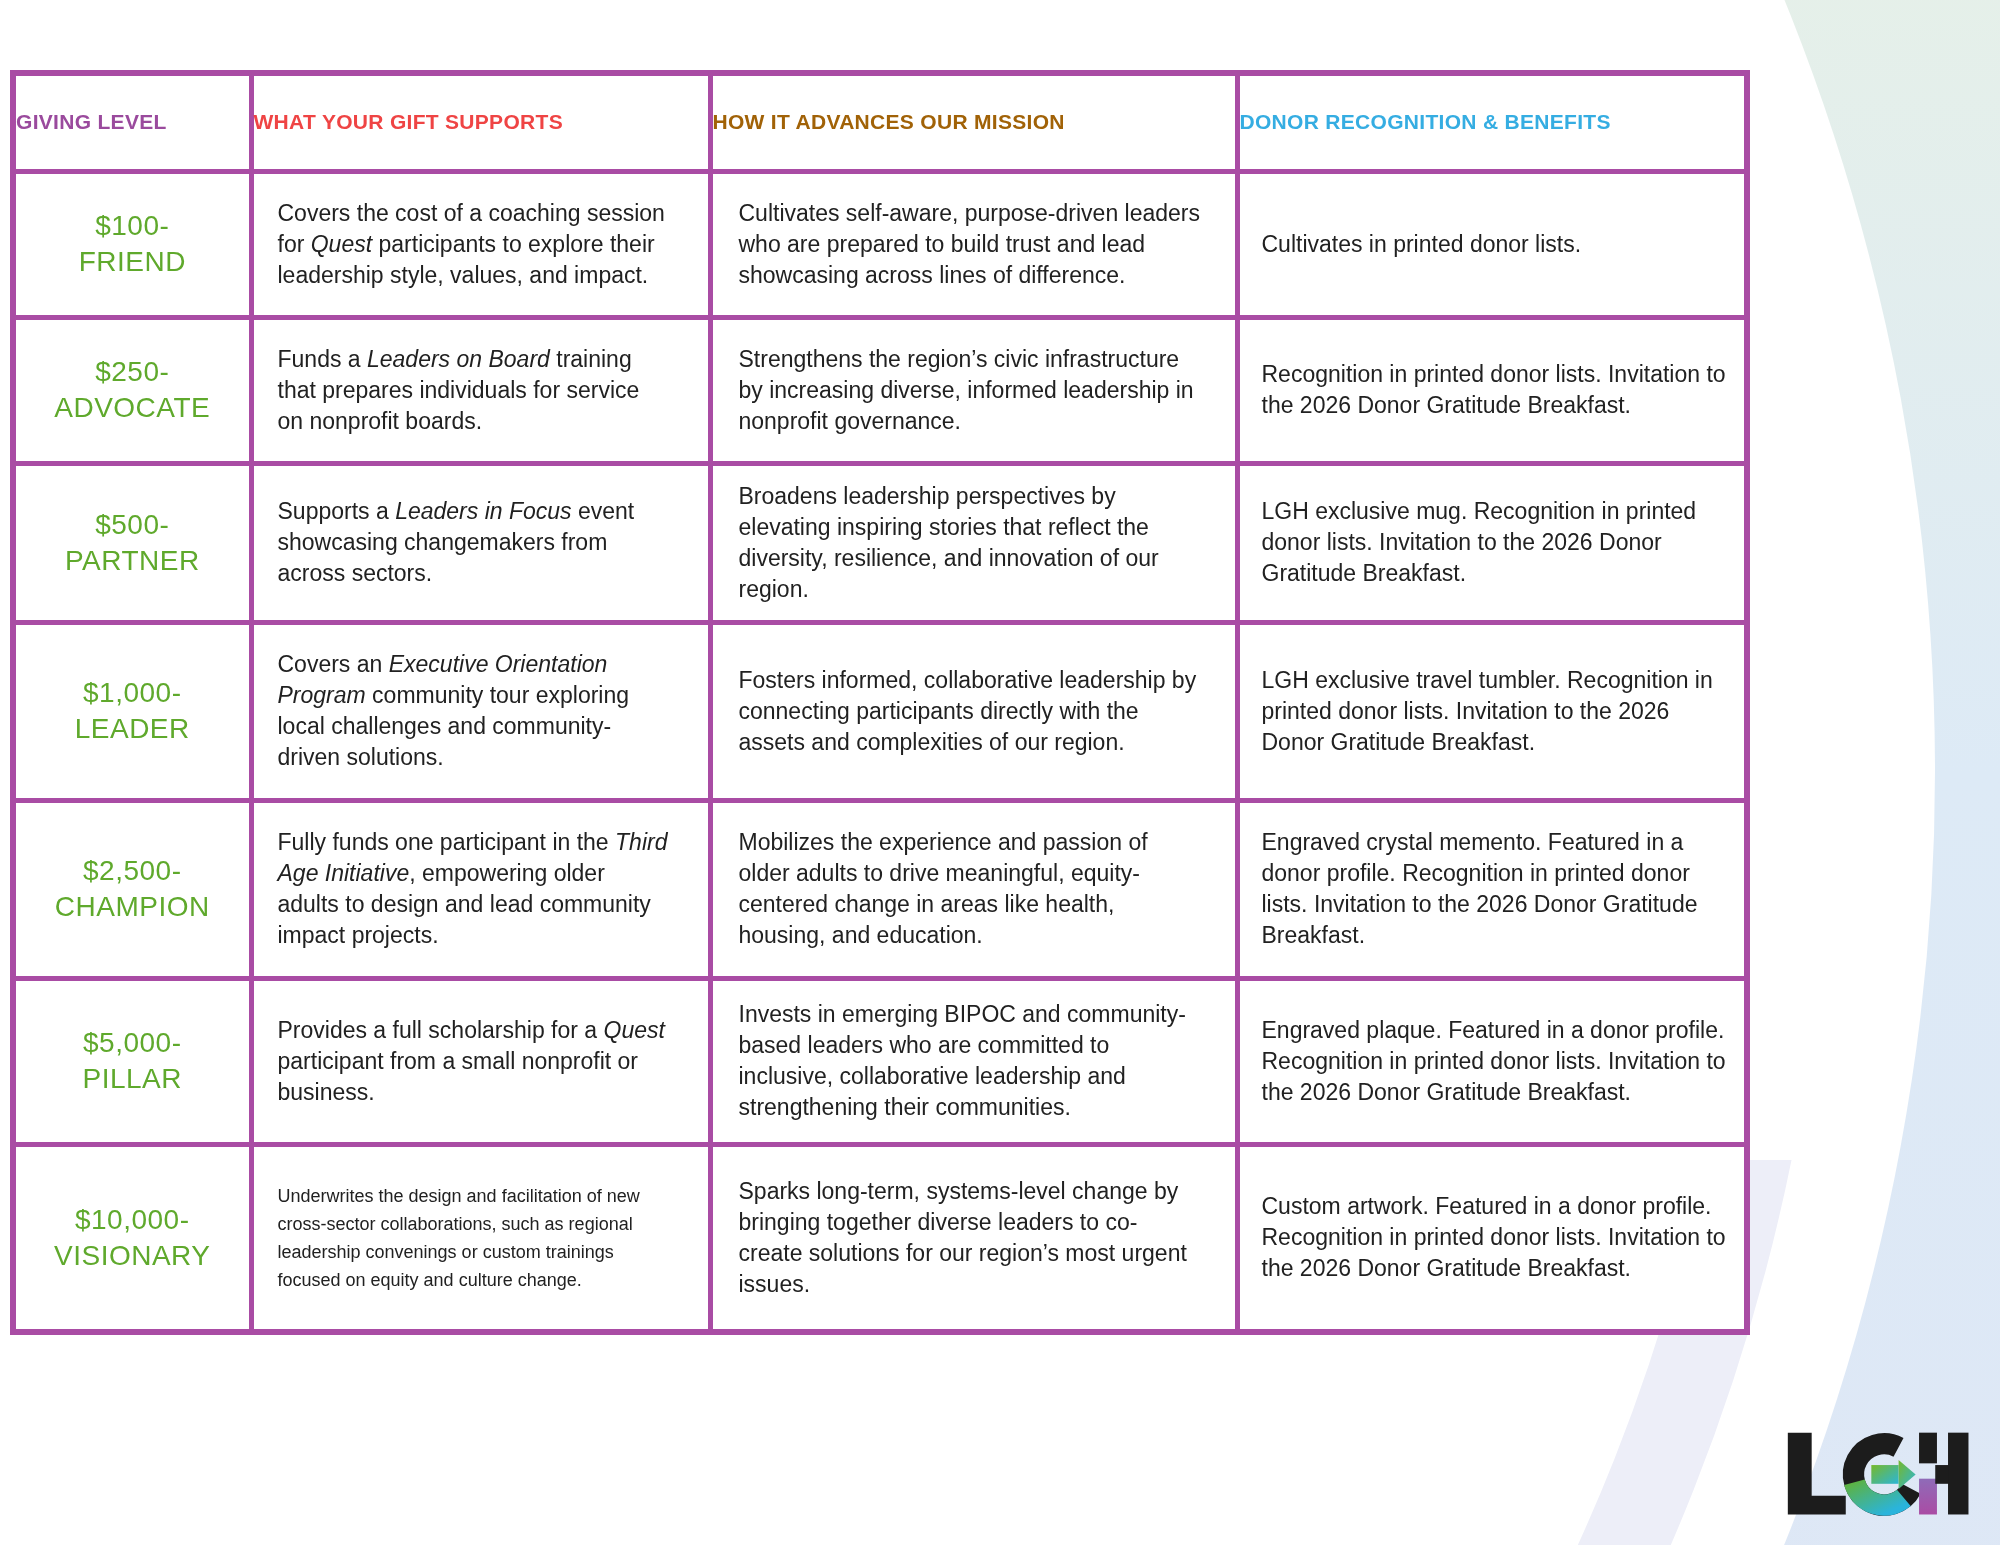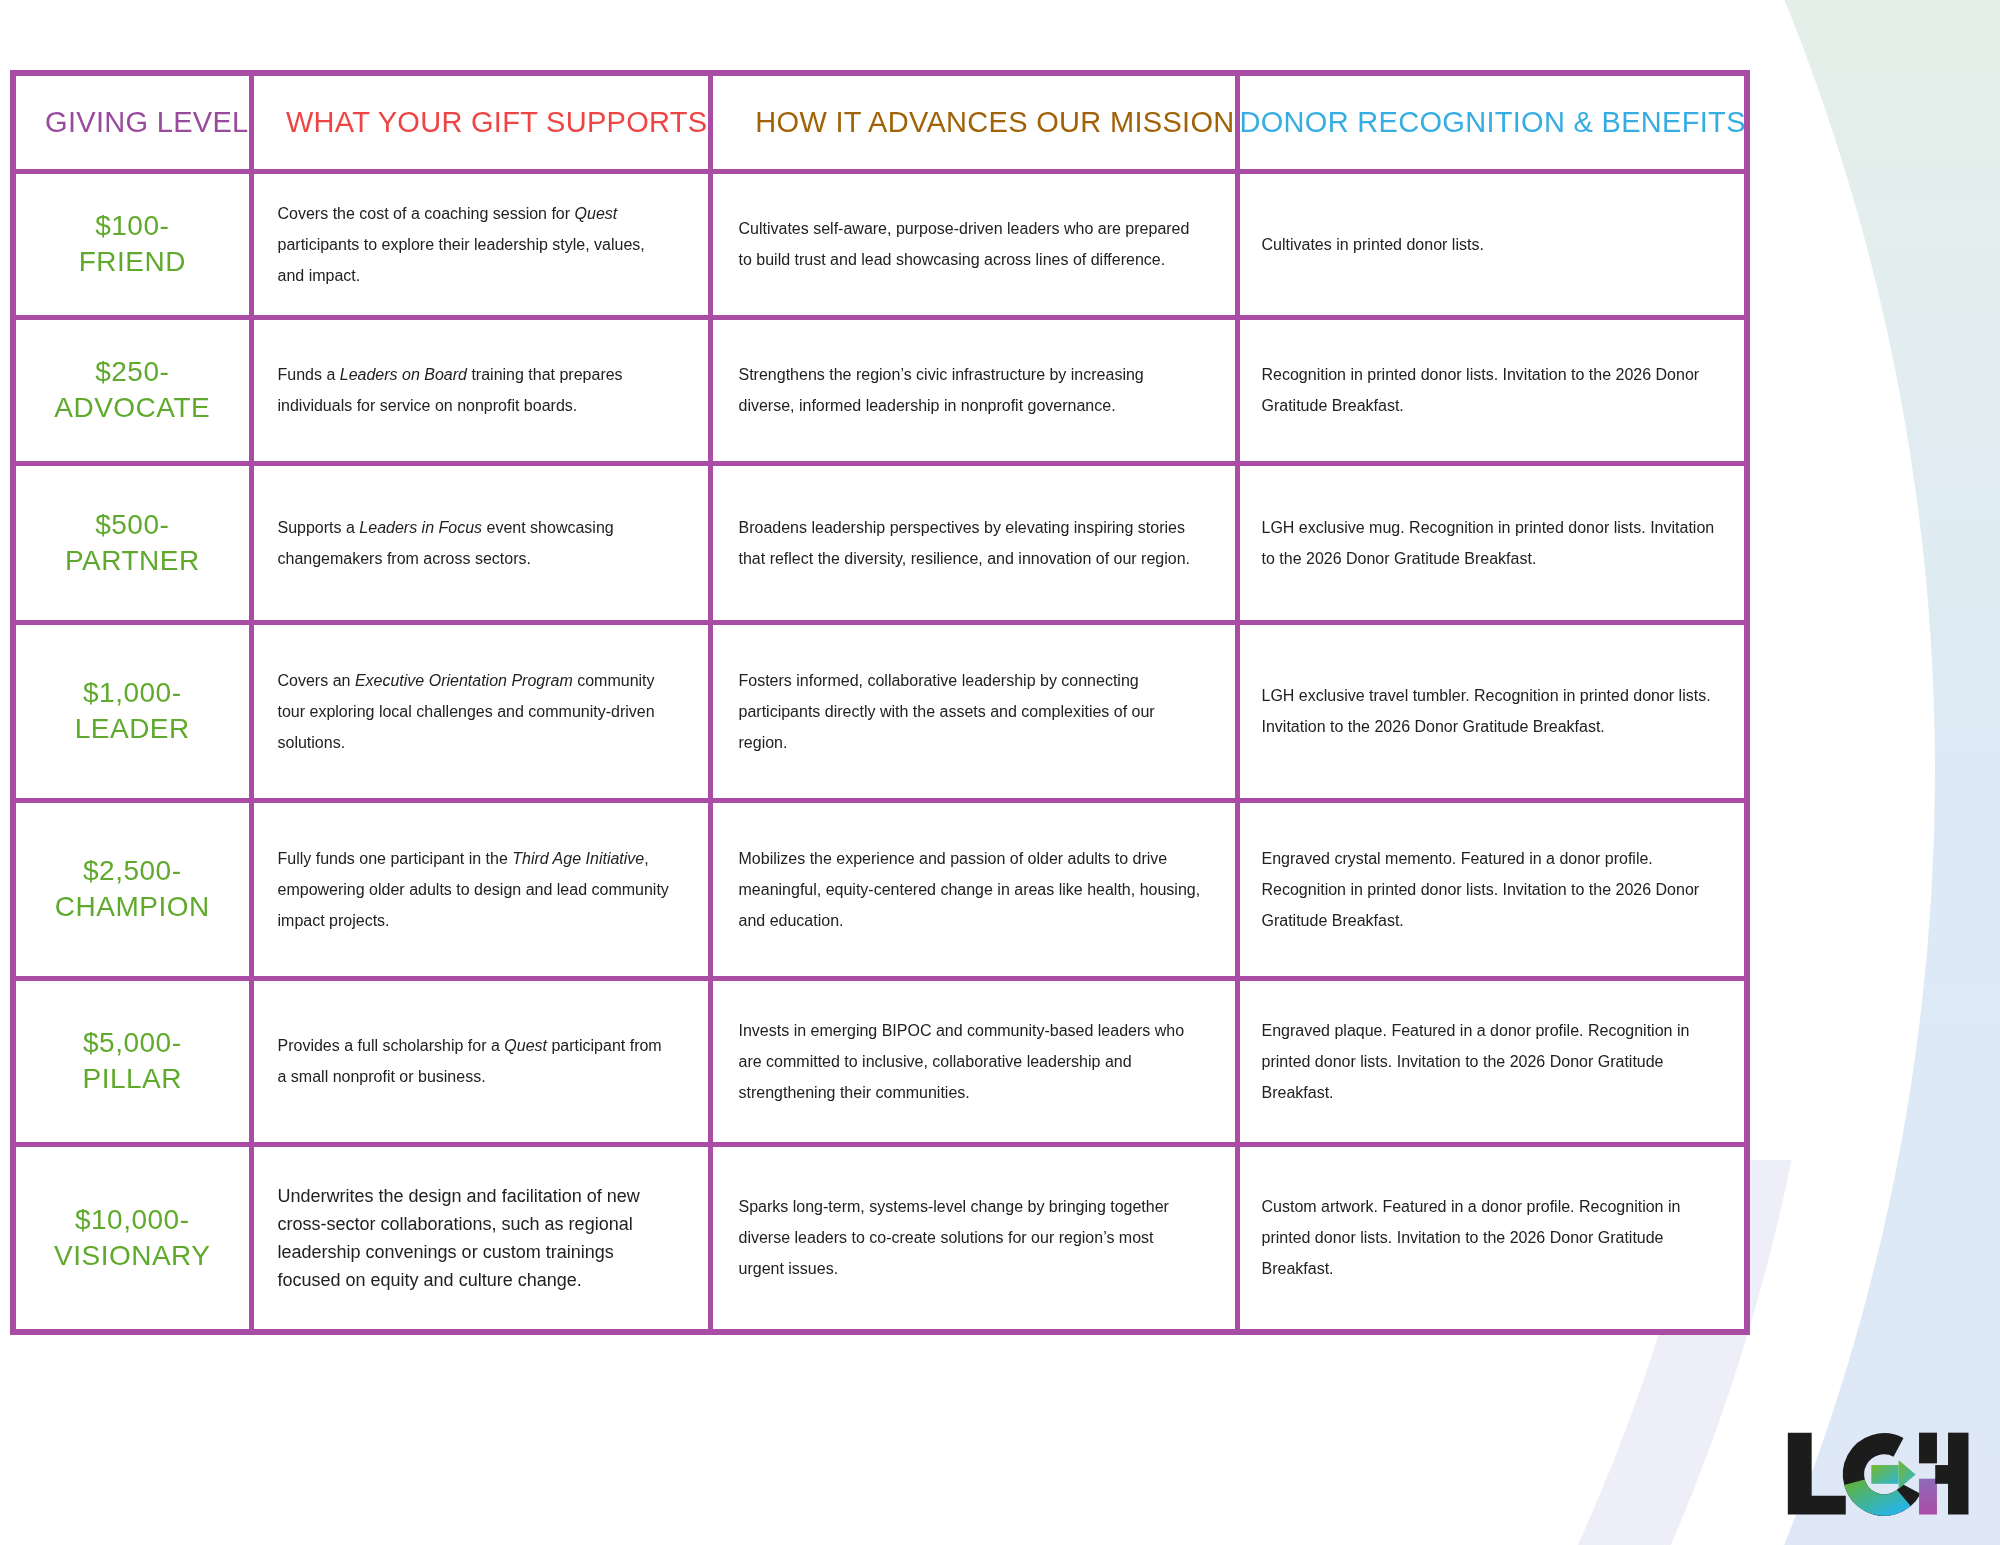--- a/index.html
+++ b/index.html
@@ -29,22 +29,22 @@
 
   thead tr{height:98px}
   tbody tr:nth-child(1){height:146px}
   tbody tr:nth-child(2){height:146px}
   tbody tr:nth-child(3){height:159px}
   tbody tr:nth-child(4){height:178px}
   tbody tr:nth-child(5){height:178px}
   tbody tr:nth-child(6){height:166px}
   tbody tr:nth-child(7){height:188px}
 
-  th{font-size:29px;font-weight:normal;letter-spacing:.3px;text-align:right;white-space:nowrap}
-  td{color:var(--text);font-size:16px;line-height:31px}
+  th{font-size:21px;font-weight:bold;letter-spacing:.3px;text-align:left;white-space:nowrap}
+  td{color:var(--text);font-size:23px;line-height:31px}
   td.level{text-align:center;color:var(--level);font-weight:normal;font-size:28px;line-height:36px;letter-spacing:.5px}
   td.supports{padding:12px 38px 12px 24px}
   td.mission{padding:12px 34px 12px 26px}
   td.benefits{padding:12px 16px 12px 22px}
   tbody tr:nth-child(7) td.supports{font-size:18px;line-height:28px}
   .it{font-style:italic}
 
   .logo{position:absolute;left:1781px;top:1428px;width:196px;height:92px}
 </style>
 </head>

